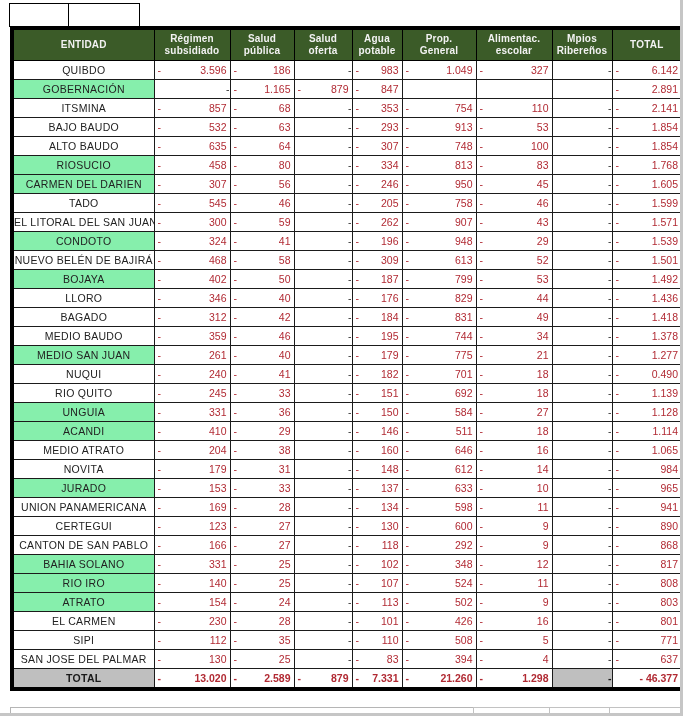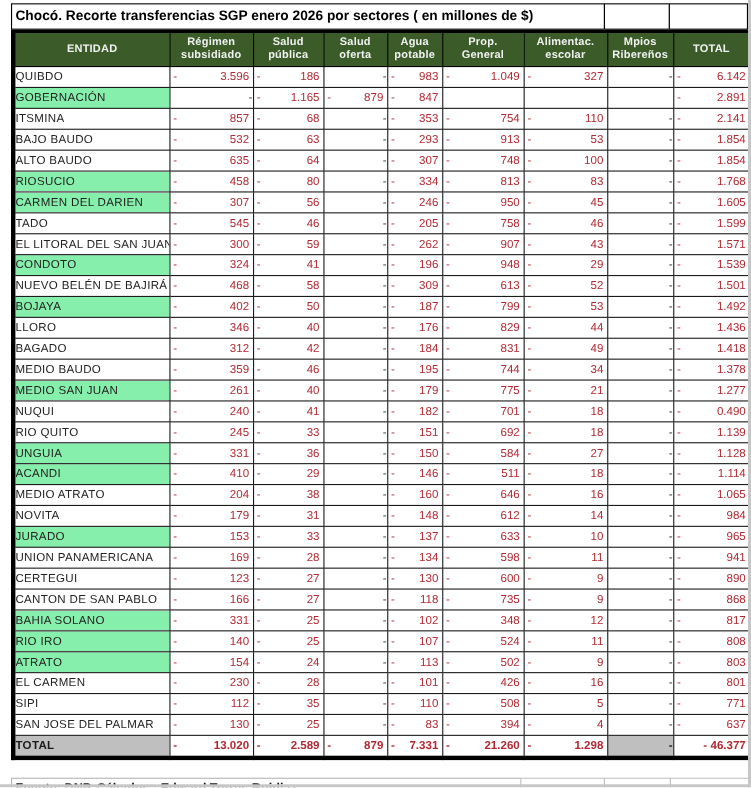--- a/index.html
+++ b/index.html
@@ -15,21 +15,21 @@
   .ts-1{width:60px;} .ts-2{width:72px;}
 
   
   table.sgp{border-collapse:collapse;table-layout:fixed;width:671px;margin-top:-1px;
       border:4px solid #000000;}
   table.sgp th{background:#3B5B28;color:#F2F2F2;font-weight:bold;font-size:10px;
       line-height:12px;border:1px solid #000;height:28px;text-align:center;vertical-align:middle;
       white-space:pre-line;padding:1px 0;letter-spacing:0.2px;}
   table.sgp td{border:1px solid #1b1b1b;height:18px;font-size:10.5px;padding:0;
       vertical-align:middle;background:#fff;overflow:hidden;}
-  td.entity{text-align:left;padding-left:4px;color:#222;font-size:10px;letter-spacing:0.3px;
+  td.entity{text-align:center;padding-left:4px;color:#222;font-size:10px;letter-spacing:0.3px;
       white-space:nowrap;}
   td.entity.shaded{background:#86efac;}
   td.neg{background:#F8C8CD;color:#B12A33;}
   td.neg .in{display:flex;justify-content:space-between;align-items:center;padding:0 3px 0 3px;}
   td.neg.tight .in{justify-content:flex-end;gap:3px;}
   td.dash{text-align:right;padding-right:17px;color:#333;}
   td.blank{background:#fff;}
   tr.total-row td{font-weight:bold;}
   tr.total-row td.entity{background:#BFBFBF;color:#1a1a1a;}
   tr.total-row td.dash{background:#BFBFBF;color:#1a1a1a;}
@@ -45,21 +45,20 @@
   .edge-right{position:absolute;right:0;top:0;width:3px;height:716px;background:#c6c6c6;}
   .edge-bottom{position:absolute;left:0;bottom:0;width:683px;height:3px;background:#c6c6c6;}
 </style>
 </head>
 <body>
 
 <div class="page">
   <div class="sheet">
 
     <div class="title-row">
-      <div class="title-cell">Chocó. Recorte transferencias SGP enero 2026 por sectores ( en millones de $)</div>
       <div class="title-spacer ts-1"></div>
       <div class="title-spacer ts-2"></div>
     </div>
 
     <table class="sgp">
       <colgroup>
         <col style="width:142px">
           <col style="width:76px">
           <col style="width:64px">
         <col style="width:58px">
@@ -1122,21 +1121,21 @@
             <td class="dash">-</td>
             <td class="neg">
               <div class="in">
                 <span>-</span>
                 <span>118</span>
               </div>
             </td>
             <td class="neg">
               <div class="in">
                 <span>-</span>
-                <span>735</span>
+                <span>292</span>
               </div>
             </td>
             <td class="neg">
               <div class="in">
                 <span>-</span>
                 <span>9</span>
               </div>
             </td>
             <td class="dash">-</td>
             <td class="neg">

